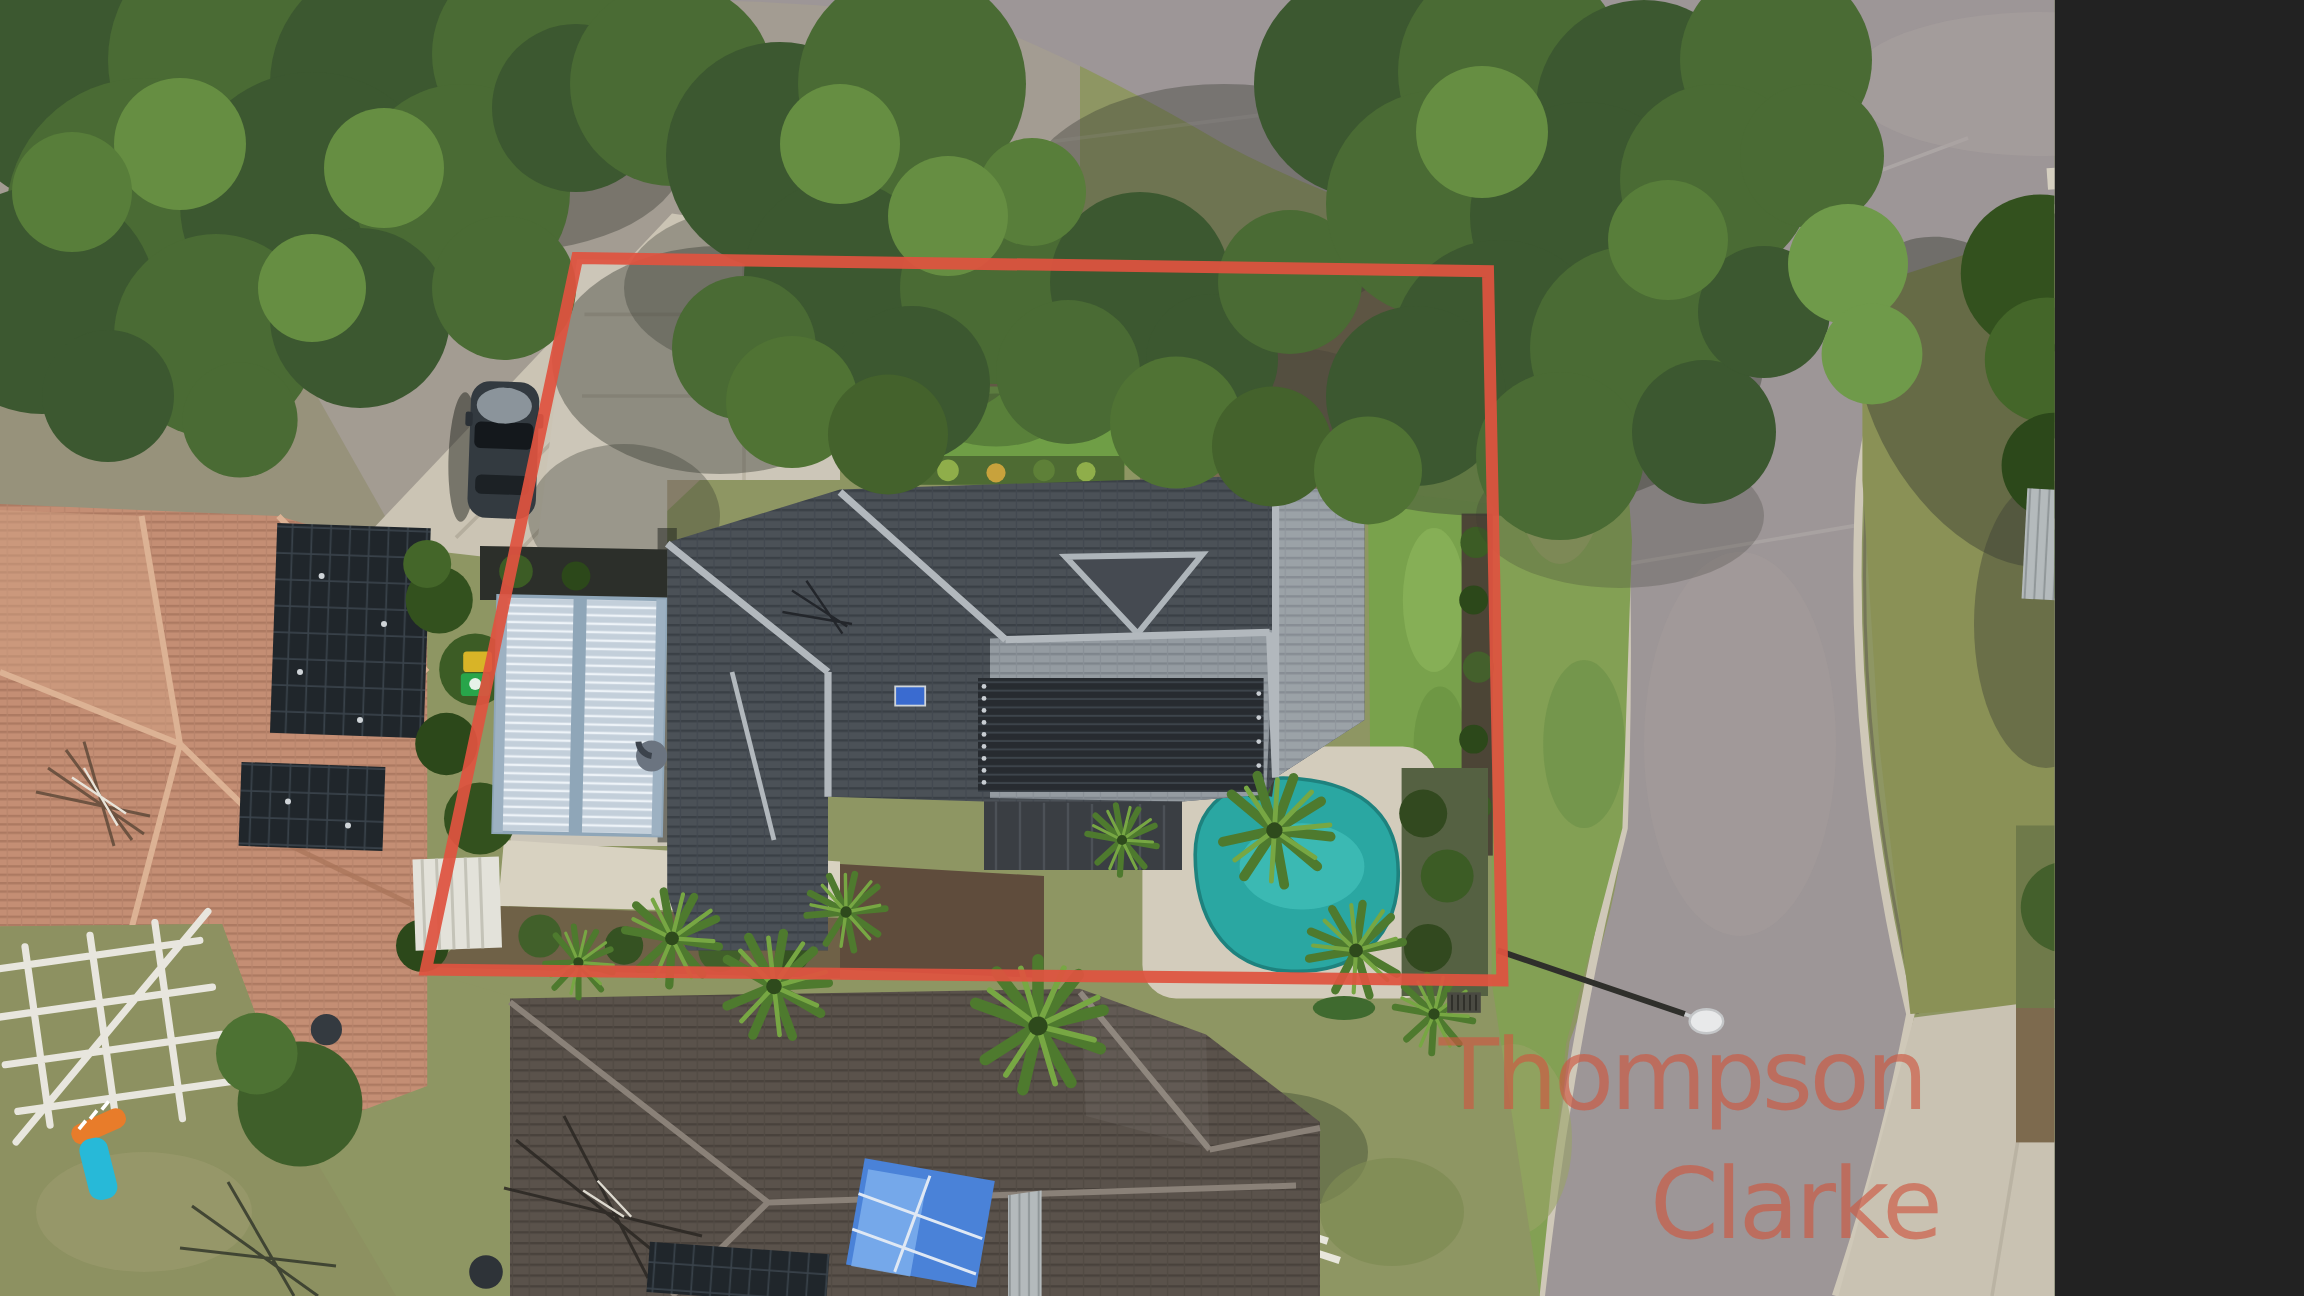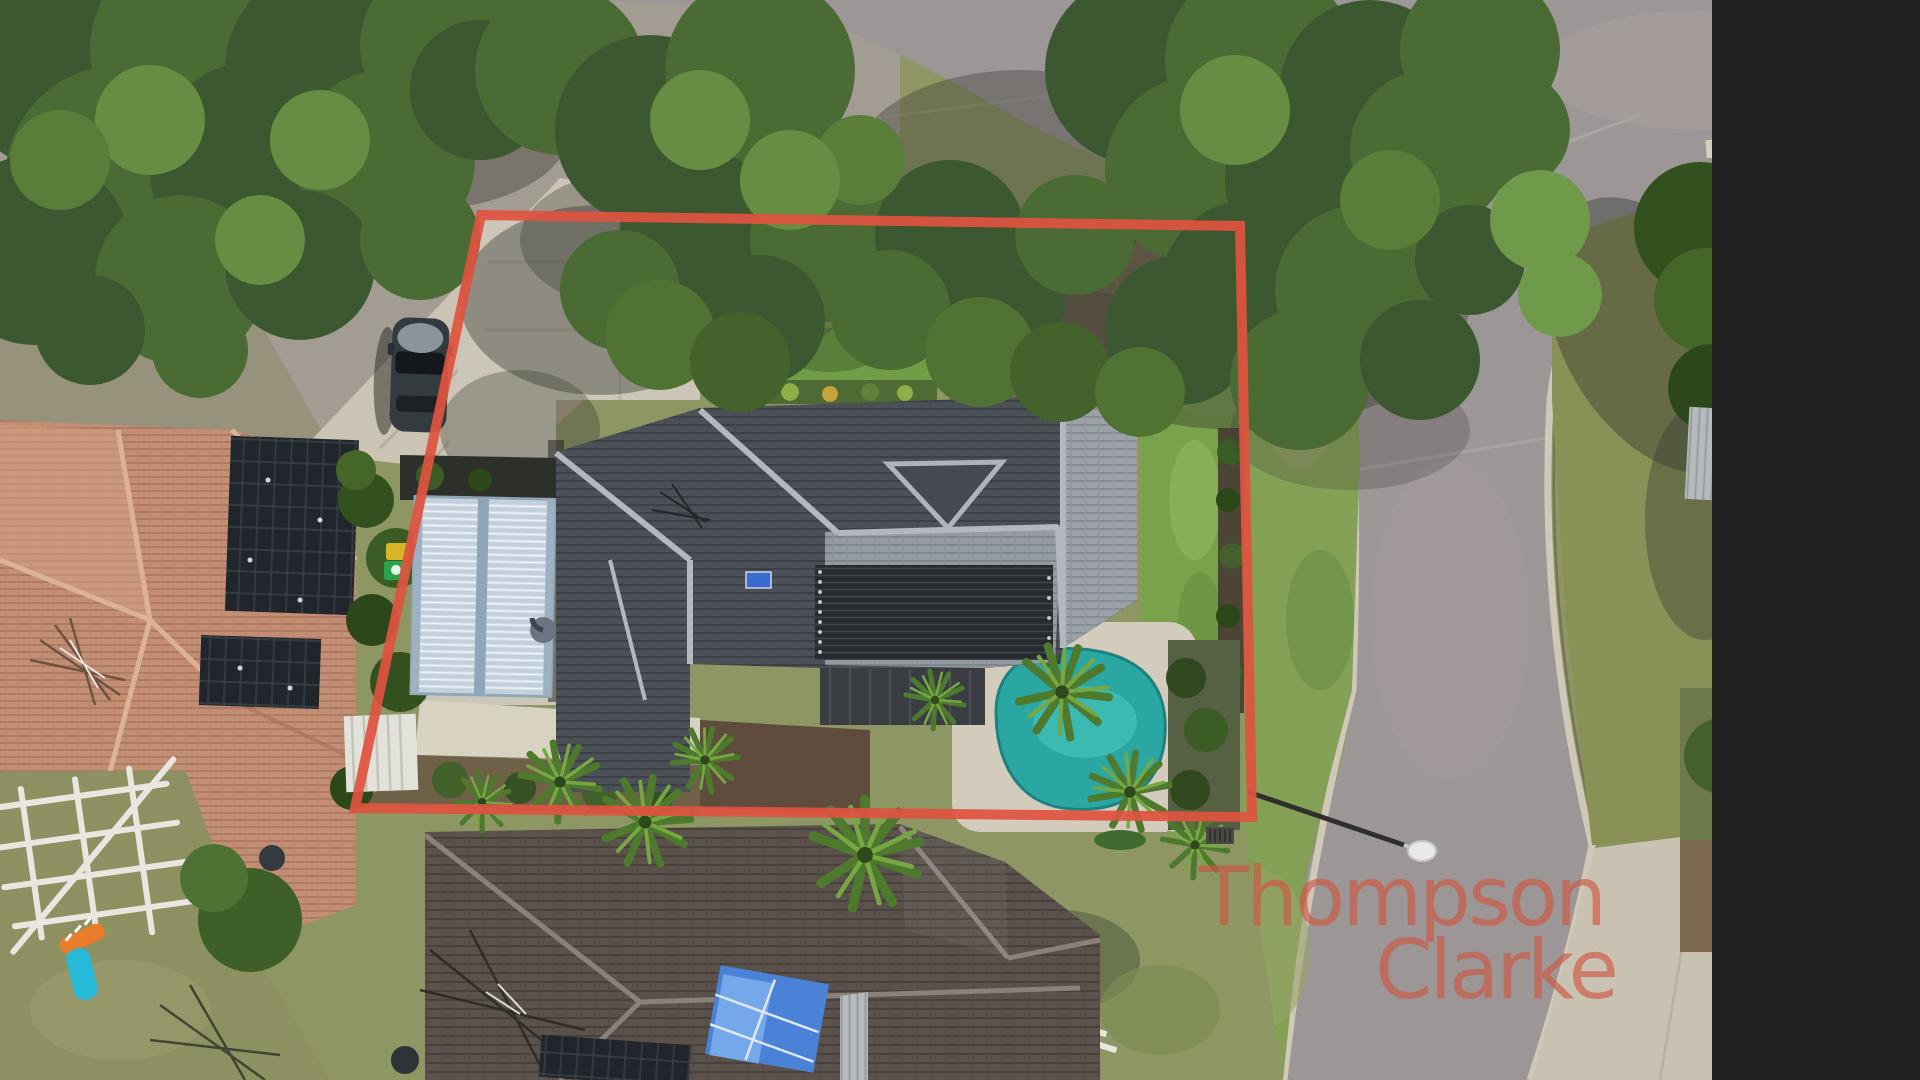--- a/index.html
+++ b/index.html
@@ -4,21 +4,21 @@
 <style>
   html,body{margin:0;padding:0;background:#222;}
   .stage{position:relative;width:1712px;height:1080px;overflow:hidden;background:#e5e5e5;
          font-family:"DejaVu Sans", sans-serif;}
   .stage svg{position:absolute;left:0;top:0;}
   .wm{position:absolute;right:0;top:0;width:1920px;height:1080px;pointer-events:none;}
   .wm-line{position:absolute;color:rgba(205,88,66,0.66);font-weight:500;
            font-size:82px;letter-spacing:-3px;line-height:1;white-space:nowrap;
            font-family:"DejaVu Sans", sans-serif;}
   .wm-l1{top:856px;right:108px;}
-  .wm-l2{top:929px;right:96px;margin-left:40px;}
+  .wm-l2{top:964px;right:96px;margin-left:40px;}
   .wm-logo{position:absolute;left:1804px;top:898px;}
 </style>
 </head>
 <body>
 
 <div class="stage">
 <svg width="1920" height="1080" viewBox="0 0 1920 1080">
   <defs>
     <pattern id="patRoofDark" width="14" height="8" patternUnits="userSpaceOnUse">
       <rect width="14" height="8" fill="#4b5157"></rect>

